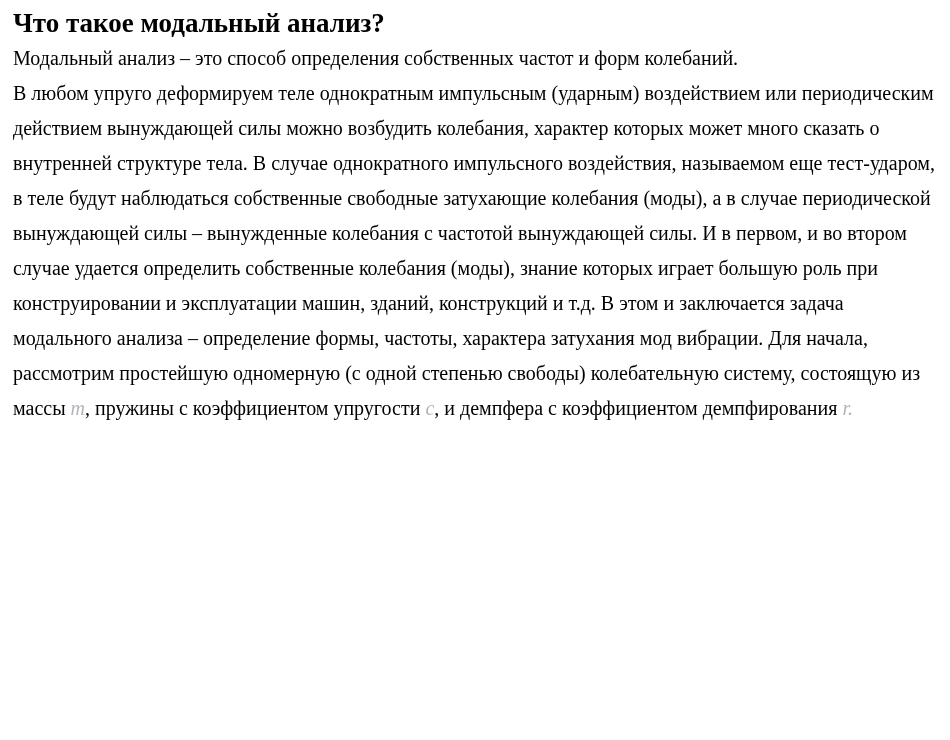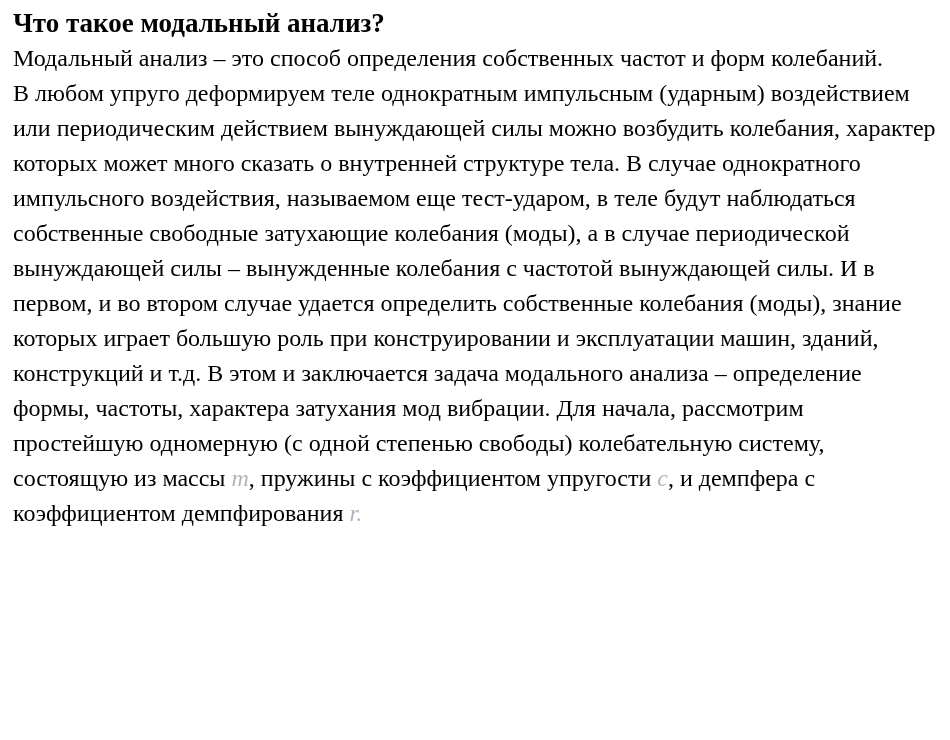--- a/index.html
+++ b/index.html
@@ -28,21 +28,21 @@
     font-weight: bold;
     line-height: 35px;
     margin: 0;
     padding: 0;
     letter-spacing: 0;
   }
   h2.doc-heading {
     margin-top: 92px;
   }
   p.doc-paragraph {
-    font-size: 24px;
+    font-size: 20px;
     line-height: 35px;
     margin: 0;
     padding: 0;
     text-align: left;
   }
   .var-symbol {
     font-style: italic;
     color: #b0b4bc;
   }
 </style>

